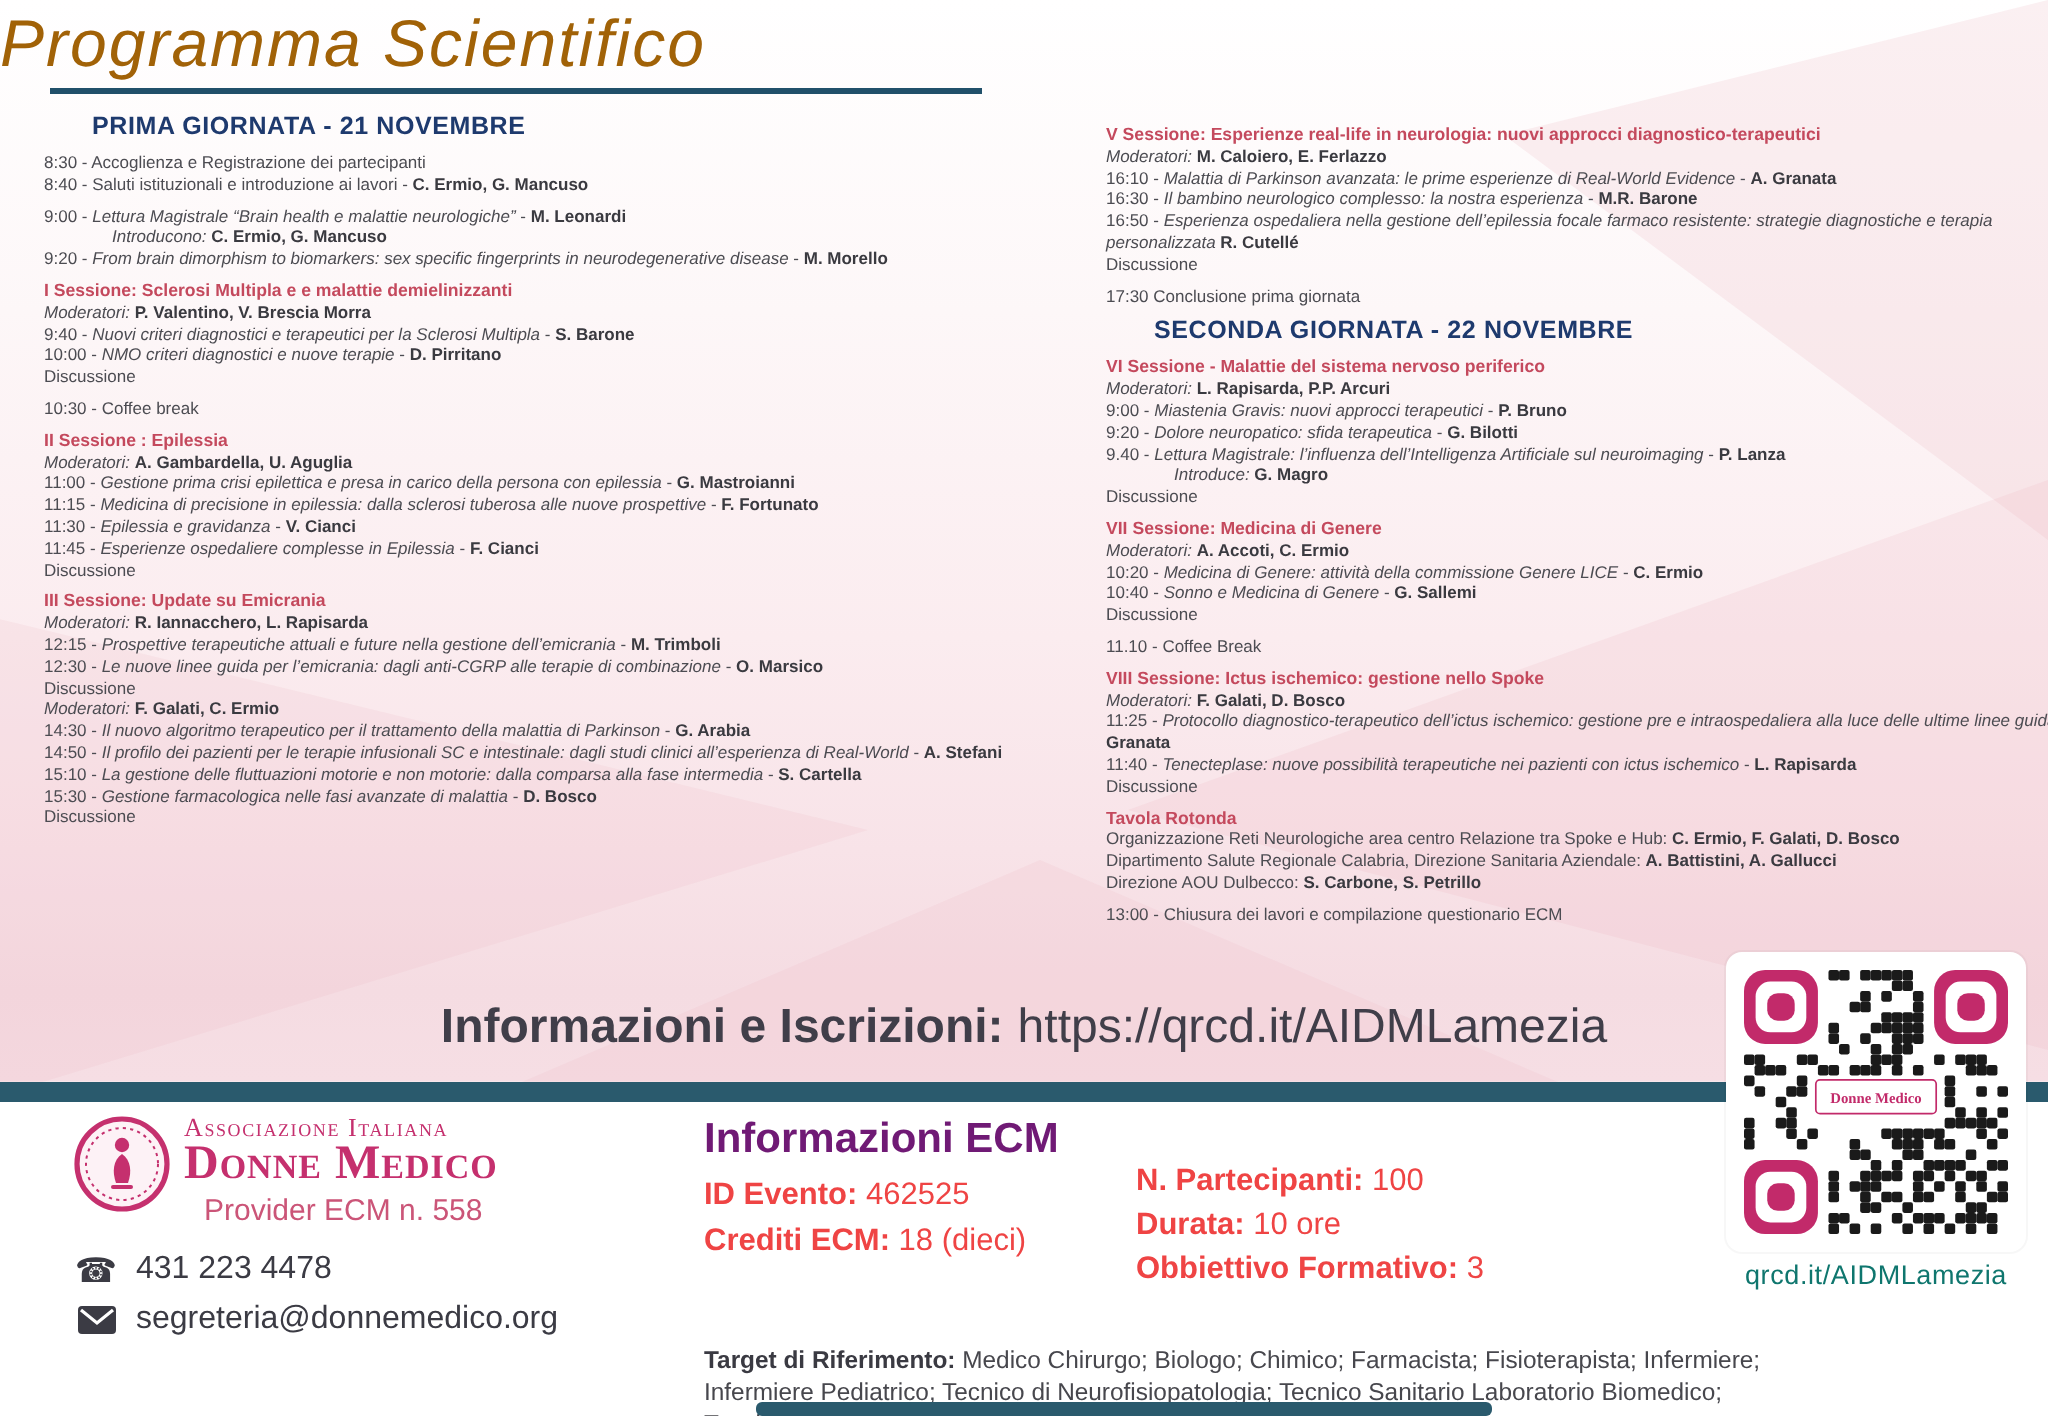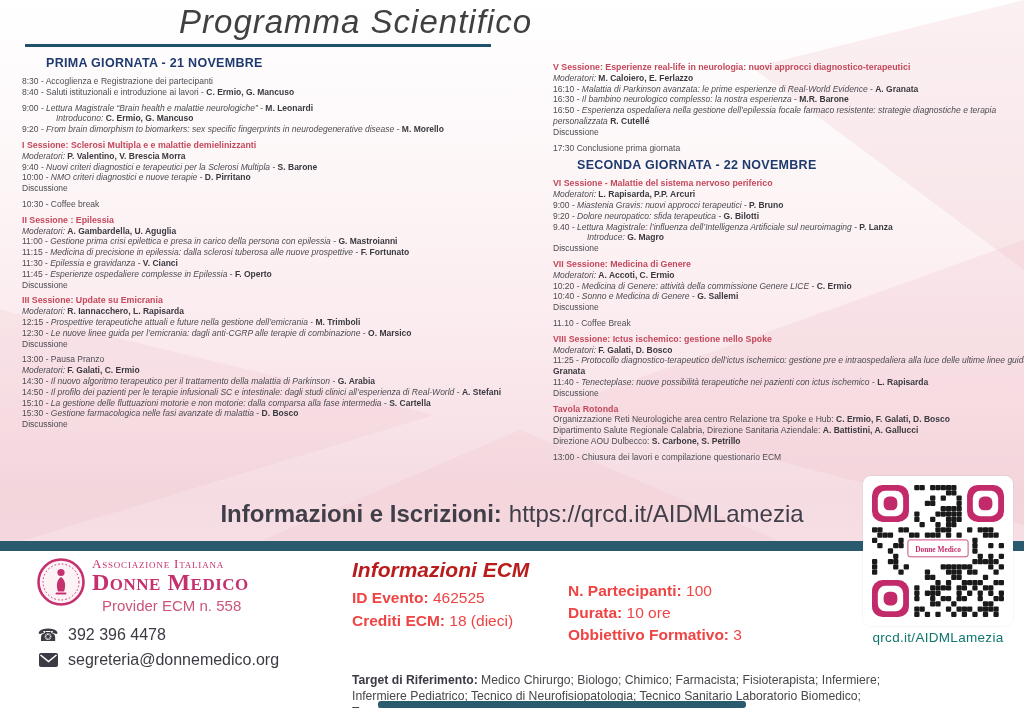--- a/index.html
+++ b/index.html
@@ -11,22 +11,22 @@
   .poly{position:absolute;pointer-events:none;}
   .poly1{top:0;right:0;width:320px;height:270px;background:rgba(238,186,198,.22);
     clip-path:polygon(100% 0,100% 100%,15% 25%);}
   .poly2{top:250px;left:-60px;width:520px;height:300px;background:rgba(236,178,192,.16);
     clip-path:polygon(0 15%,95% 55%,10% 100%);}
   .poly3{top:240px;right:0;width:460px;height:300px;background:rgba(234,168,184,.15);
     clip-path:polygon(100% 0,100% 95%,0 55%);}
   .poly4{top:430px;left:240px;width:560px;height:120px;background:rgba(240,190,202,.20);
     clip-path:polygon(0 100%,50% 0,100% 100%);}
 
-  .title{position:absolute;left:0;top:3px;width:532px;text-align:right;
-    font-size:33px;font-style:italic;color:#404040;letter-spacing:1px;}
+  .title{position:absolute;left:0;top:3px;width:532px;text-align:left;
+    font-size:33px;font-style:italic;color:#a16207;letter-spacing:1px;}
   .title-rule{position:absolute;left:25px;top:44px;width:466px;height:3px;background:#21506a;}
 
   .col{position:absolute;font-size:8.5px;}
   .col-left{left:22px;top:55px;width:500px;}
   .col-right{left:522px;top:57px;width:496px;margin-left:31px;}
 
   .pline{color:#4c4c52;line-height:10.8px;font-size:8.5px;}
   .pline .seg-i{font-style:italic;}
   .pline .seg-b{font-weight:bold;color:#3a3a40;}
   .sess{color:#c4495d;font-weight:bold;font-size:8.8px;margin-top:5px;}
@@ -53,21 +53,21 @@
     font-family:"Liberation Serif",serif;}
   .assoc-l1{font-variant:small-caps;font-size:13px;letter-spacing:.8px;line-height:13px;}
   .assoc-l2{font-variant:small-caps;font-weight:bold;font-size:24px;line-height:24px;letter-spacing:.5px;}
   .assoc-l3{font-family:"Liberation Sans",sans-serif;font-size:15px;color:#cb5578;
     margin-top:3px;padding-left:10px;}
   .contacts{position:absolute;left:36px;top:626px;color:#3b3b44;font-size:16px;}
   .contact-row{display:flex;align-items:center;margin-bottom:7px;}
   .contact-icon{width:24px;display:inline-flex;justify-content:center;margin-right:8px;}
   .phone-glyph{font-size:17px;line-height:17px;}
 
-  .ecm-title{position:absolute;left:352px;top:558px;font-size:21px;font-weight:bold;color:#b91c1c;font-style:italic;}
+  .ecm-title{position:absolute;left:352px;top:558px;font-size:21px;font-weight:bold;color:#701a75;}
   .kv{position:absolute;font-size:15.5px;color:#ef4444;}
   .kv .lab{font-weight:bold;}
   .kv .val{font-weight:normal;}
   .target{position:absolute;left:352px;top:672px;width:545px;font-size:12.2px;
     line-height:1.32;color:#47474d;}
   .target .lab{font-weight:bold;color:#3a3a42;}
 </style>
 </head>
 <body>
 
@@ -92,28 +92,27 @@
       <div class="pline"><span class="seg-i">Moderatori: </span><span class="seg-b">P. Valentino, V. Brescia Morra</span></div>
       <div class="pline"><span class="seg-n">9:40 - </span><span class="seg-i">Nuovi criteri diagnostici e terapeutici per la Sclerosi Multipla </span><span class="seg-n">- </span><span class="seg-b">S. Barone</span></div>
       <div class="pline"><span class="seg-n">10:00 - </span><span class="seg-i">NMO criteri diagnostici e nuove terapie </span><span class="seg-n">-  </span><span class="seg-b">D. Pirritano</span></div>
       <div class="pline"><span class="seg-n">Discussione</span></div>
       <div class="pline gap"><span class="seg-n">10:30 - Coffee break</span></div>
       <div class="pline sess"><span class="seg-n">II Sessione : Epilessia</span></div>
       <div class="pline"><span class="seg-i">Moderatori: </span><span class="seg-b">A. Gambardella, U. Aguglia</span></div>
       <div class="pline"><span class="seg-n">11:00 - </span><span class="seg-i">Gestione prima crisi epilettica e presa in carico della persona con epilessia </span><span class="seg-n">- </span><span class="seg-b">G. Mastroianni</span></div>
       <div class="pline"><span class="seg-n">11:15 - </span><span class="seg-i">Medicina di precisione in epilessia: dalla sclerosi tuberosa alle nuove prospettive </span><span class="seg-n">- </span><span class="seg-b">F. Fortunato</span></div>
       <div class="pline"><span class="seg-n">11:30 - </span><span class="seg-i">Epilessia e gravidanza </span><span class="seg-n">- </span><span class="seg-b">V. Cianci</span></div>
-      <div class="pline"><span class="seg-n">11:45 - </span><span class="seg-i">Esperienze ospedaliere complesse in Epilessia </span><span class="seg-n">- </span><span class="seg-b">F. Operto</span></div>
+      <div class="pline"><span class="seg-n">11:45 - </span><span class="seg-i">Esperienze ospedaliere complesse in Epilessia </span><span class="seg-n">- </span><span class="seg-b">F. Cianci</span></div>
       <div class="pline"><span class="seg-n">Discussione</span></div>
       <div class="pline sess"><span class="seg-n">III Sessione: Update su Emicrania</span></div>
       <div class="pline"><span class="seg-i">Moderatori: </span><span class="seg-b">R. Iannacchero, L. Rapisarda</span></div>
       <div class="pline"><span class="seg-n">12:15 - </span><span class="seg-i">Prospettive terapeutiche attuali e future nella gestione dell’emicrania </span><span class="seg-n">- </span><span class="seg-b">M. Trimboli</span></div>
       <div class="pline"><span class="seg-n">12:30 - </span><span class="seg-i">Le nuove linee guida per l’emicrania: dagli anti-CGRP alle terapie di combinazione </span><span class="seg-n">- </span><span class="seg-b">O. Marsico</span></div>
       <div class="pline"><span class="seg-n">Discussione</span></div>
-      <div class="pline gap"><span class="seg-n">13:00 - Pausa Pranzo</span></div>
       <div class="pline"><span class="seg-i">Moderatori: </span><span class="seg-b">F. Galati, C. Ermio</span></div>
       <div class="pline"><span class="seg-n">14:30 - </span><span class="seg-i">Il nuovo algoritmo terapeutico per il trattamento della malattia di Parkinson </span><span class="seg-n">- </span><span class="seg-b">G. Arabia</span></div>
       <div class="pline"><span class="seg-n">14:50 - </span><span class="seg-i">Il profilo dei pazienti per le terapie infusionali SC e intestinale: dagli studi clinici all’esperienza di Real-World </span><span class="seg-n">- </span><span class="seg-b">A. Stefani</span></div>
       <div class="pline"><span class="seg-n">15:10 - </span><span class="seg-i">La gestione delle fluttuazioni motorie e non motorie: dalla comparsa alla fase intermedia </span><span class="seg-n">- </span><span class="seg-b">S. Cartella</span></div>
       <div class="pline"><span class="seg-n">15:30 - </span><span class="seg-i">Gestione farmacologica nelle fasi avanzate di malattia </span><span class="seg-n">- </span><span class="seg-b">D. Bosco</span></div>
       <div class="pline"><span class="seg-n">Discussione</span></div>
     </div>
   <div class="col col-right" id="col-right">
       <div class="pline sess"><span class="seg-n">V Sessione: Esperienze real-life in neurologia: nuovi approcci diagnostico-terapeutici</span></div>
       <div class="pline"><span class="seg-i">Moderatori: </span><span class="seg-b">M. Caloiero, E. Ferlazzo</span></div>
@@ -348,21 +347,21 @@
   </div>
   <div class="assoc-text">
     <div class="assoc-l1">Associazione Italiana</div>
     <div class="assoc-l2">Donne Medico</div>
     <div class="assoc-l3">Provider ECM n. 558</div>
   </div>
 
   <div class="contacts">
     <div class="contact-row">
       <span class="contact-icon phone-glyph">☎</span>
-      <span>392 396 4478</span>
+      <span>431 223 4478</span>
     </div>
     <div class="contact-row">
       <span class="contact-icon">
         <svg width="19" height="14" viewBox="0 0 19 14">
           <rect x="0" y="0" width="19" height="14" rx="2" fill="#3b3b44"></rect>
           <polyline points="1.5,2 9.5,8.5 17.5,2" fill="none" stroke="#ffffff" stroke-width="1.6"></polyline>
         </svg>
       </span>
       <span>segreteria@donnemedico.org</span>
     </div>

